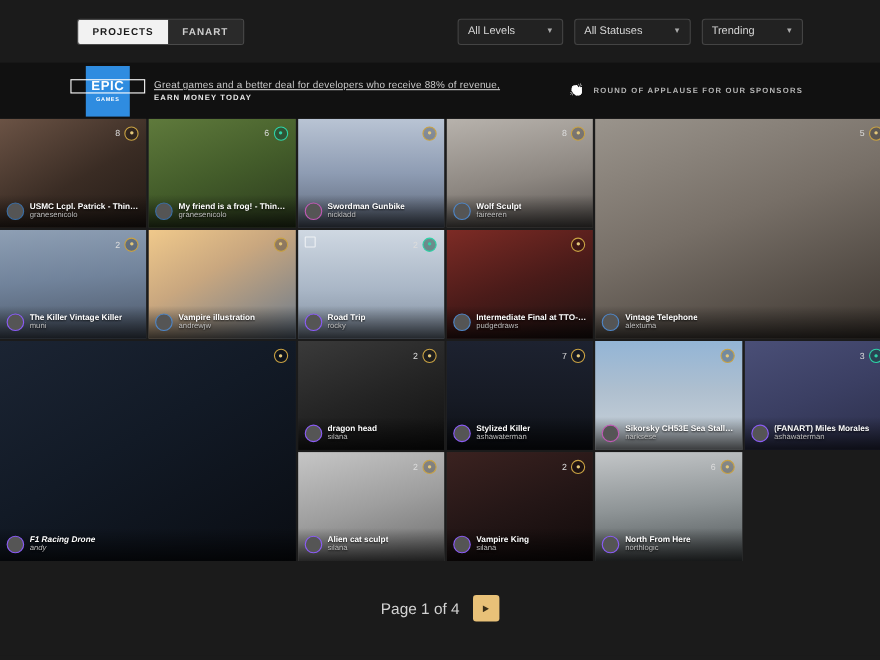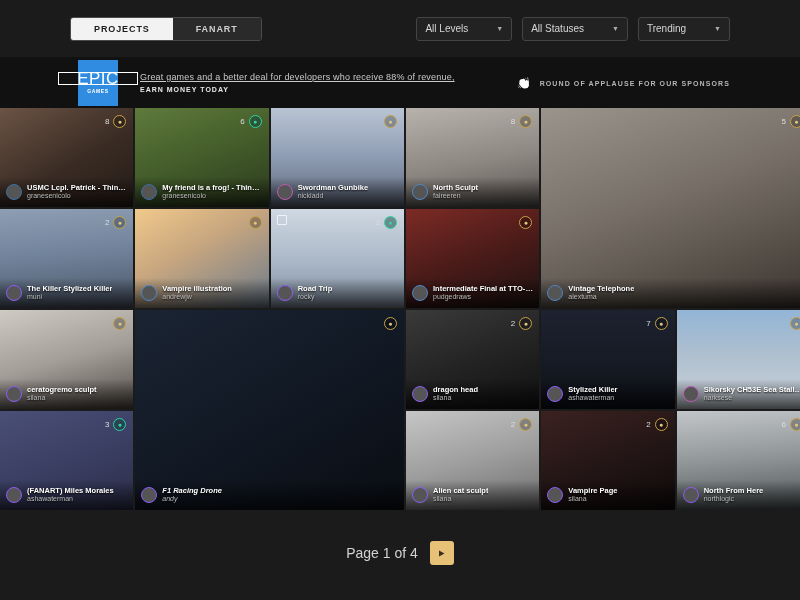--- a/index.html
+++ b/index.html
@@ -21,21 +21,21 @@
   }
   .segmented {
     display: flex;
     border: 1px solid #4a4a4a;
     border-radius: 3px;
     overflow: hidden;
     height: 24px;
   }
   .seg {
     display: flex; align-items: center; justify-content: center;
-    padding: 0 23px;
+    padding: 0 13px;
     font-size: 9px; font-weight: bold; letter-spacing: 0.9px;
     cursor: pointer;
     color: #cfcfcf;
     background: #2a2a2a;
     height: 100%;
     text-align: right;
   }
   .seg.active { background: #f2f2f2; color: #1b1b1b; }
   .filters {
     position: absolute; right: 70px; top: 50%;
@@ -70,21 +70,21 @@
   }
   .epic-logo {
     width: 40px; height: 46px;
     background: #2f8ce0;
     display: flex; flex-direction: column;
     align-items: center; justify-content: center;
     color: #fff;
     flex: 0 0 auto;
   }
   .epic-logo .e1 {
-    font-size: 17px; font-weight: normal; letter-spacing: 0.5px;
+    font-size: 12px; font-weight: bold; letter-spacing: 0.5px;
     border: 1.5px solid #fff; padding: 0 18px; line-height: 11px;
   }
   .epic-logo .e2 { font-size: 5px; font-weight: bold; letter-spacing: .6px; margin-top: 3px;}
   .banner-txt { margin-left: 22px; }
   .banner-line1 { color: #c9c9c9; font-size: 9px; letter-spacing: .2px; text-decoration: underline; }
   .banner-line2 { color: #e8e8e8; font-size: 7px; font-weight: bold; letter-spacing: 1px; margin-top: 4px; }
   .sponsors {
     position: absolute; right: 70px; top: 50%; transform: translateY(-50%);
     display: flex; align-items: center; gap: 7px;
     color: #b5b5b5; font-size: 7px; font-weight: bold; letter-spacing: 1.1px;
@@ -255,21 +255,21 @@
       </div>
       <div class="card">
         <div class="thumb" style="background: linear-gradient(170deg, rgb(183, 178, 172) 0%, rgb(141, 135, 129) 55%, rgb(89, 84, 81) 100%);"></div>
         <div class="badge">
           <span>8</span>
           <span class="badge-circle">●</span>
         </div>
         <div class="overlay-bottom">
           <div class="avatar" style="border-color: rgb(79, 134, 198);"></div>
           <div class="meta">
-            <div class="ptitle">North Sculpt</div>
+            <div class="ptitle">Wolf Sculpt</div>
             <div class="pauthor">faireeren</div>
           </div>
         </div>
       </div>
       <div class="card" style="grid-area: span 2 / span 2;">
         <div class="thumb" style="background: linear-gradient(160deg, rgb(154, 148, 140) 0%, rgb(119, 111, 103) 45%, rgb(59, 52, 46) 100%);"></div>
         <div class="badge">
           <span>5</span>
           <span class="badge-circle">●</span>
         </div>
@@ -283,21 +283,21 @@
       </div>
       <div class="card">
         <div class="thumb" style="background: linear-gradient(175deg, rgb(142, 159, 180) 0%, rgb(113, 131, 155) 45%, rgb(74, 85, 102) 100%);"></div>
         <div class="badge">
           <span>2</span>
           <span class="badge-circle">●</span>
         </div>
         <div class="overlay-bottom">
           <div class="avatar" style="border-color: rgb(139, 92, 246);"></div>
           <div class="meta">
-            <div class="ptitle">The Killer Stylized Killer</div>
+            <div class="ptitle">The Killer Vintage Killer</div>
             <div class="pauthor">muni</div>
           </div>
         </div>
       </div>
       <div class="card">
         <div class="thumb" style="background: linear-gradient(150deg, rgb(240, 201, 139) 0%, rgb(201, 167, 127) 40%, rgb(108, 123, 140) 100%);"></div>
         <div class="badge">
           <span class="badge-circle">●</span>
         </div>
         <div class="overlay-bottom">
@@ -329,33 +329,20 @@
           <span class="badge-circle">●</span>
         </div>
         <div class="overlay-bottom">
           <div class="avatar" style="border-color: rgb(79, 134, 198);"></div>
           <div class="meta">
             <div class="ptitle">Intermediate Final at TTO-Chara...</div>
             <div class="pauthor">pudgedraws</div>
           </div>
         </div>
       </div>
-      <div class="card">
-        <div class="thumb" style="background: linear-gradient(165deg, rgb(207, 202, 196) 0%, rgb(163, 157, 151) 50%, rgb(81, 75, 70) 100%);"></div>
-        <div class="badge">
-          <span class="badge-circle">●</span>
-        </div>
-        <div class="overlay-bottom">
-          <div class="avatar" style="border-color: rgb(139, 92, 246);"></div>
-          <div class="meta">
-            <div class="ptitle">ceratogremo sculpt</div>
-            <div class="pauthor">silana</div>
-          </div>
-        </div>
-      </div>
       <div class="card" style="grid-area: span 2 / span 2; font-style: italic;">
         <div class="thumb" style="background: linear-gradient(150deg, rgb(27, 36, 51) 0%, rgb(18, 26, 38) 45%, rgb(10, 13, 19) 100%);"></div>
         <div class="badge">
           <span class="badge-circle">●</span>
         </div>
         <div class="overlay-bottom">
           <div class="avatar" style="border-color: rgb(139, 92, 246);"></div>
           <div class="meta">
             <div class="ptitle">F1 Racing Drone</div>
             <div class="pauthor">andy</div>
@@ -433,21 +420,21 @@
       </div>
       <div class="card">
         <div class="thumb" style="background: linear-gradient(160deg, rgb(59, 34, 32) 0%, rgb(36, 22, 22) 50%, rgb(16, 10, 10) 100%);"></div>
         <div class="badge">
           <span>2</span>
           <span class="badge-circle">●</span>
         </div>
         <div class="overlay-bottom">
           <div class="avatar" style="border-color: rgb(139, 92, 246);"></div>
           <div class="meta">
-            <div class="ptitle">Vampire Page</div>
+            <div class="ptitle">Vampire King</div>
             <div class="pauthor">silana</div>
           </div>
         </div>
       </div>
       <div class="card">
         <div class="thumb" style="background: linear-gradient(175deg, rgb(195, 198, 200) 0%, rgb(142, 148, 150) 50%, rgb(78, 84, 86) 100%);"></div>
         <div class="badge">
           <span>6</span>
           <span class="badge-circle">●</span>
         </div>

